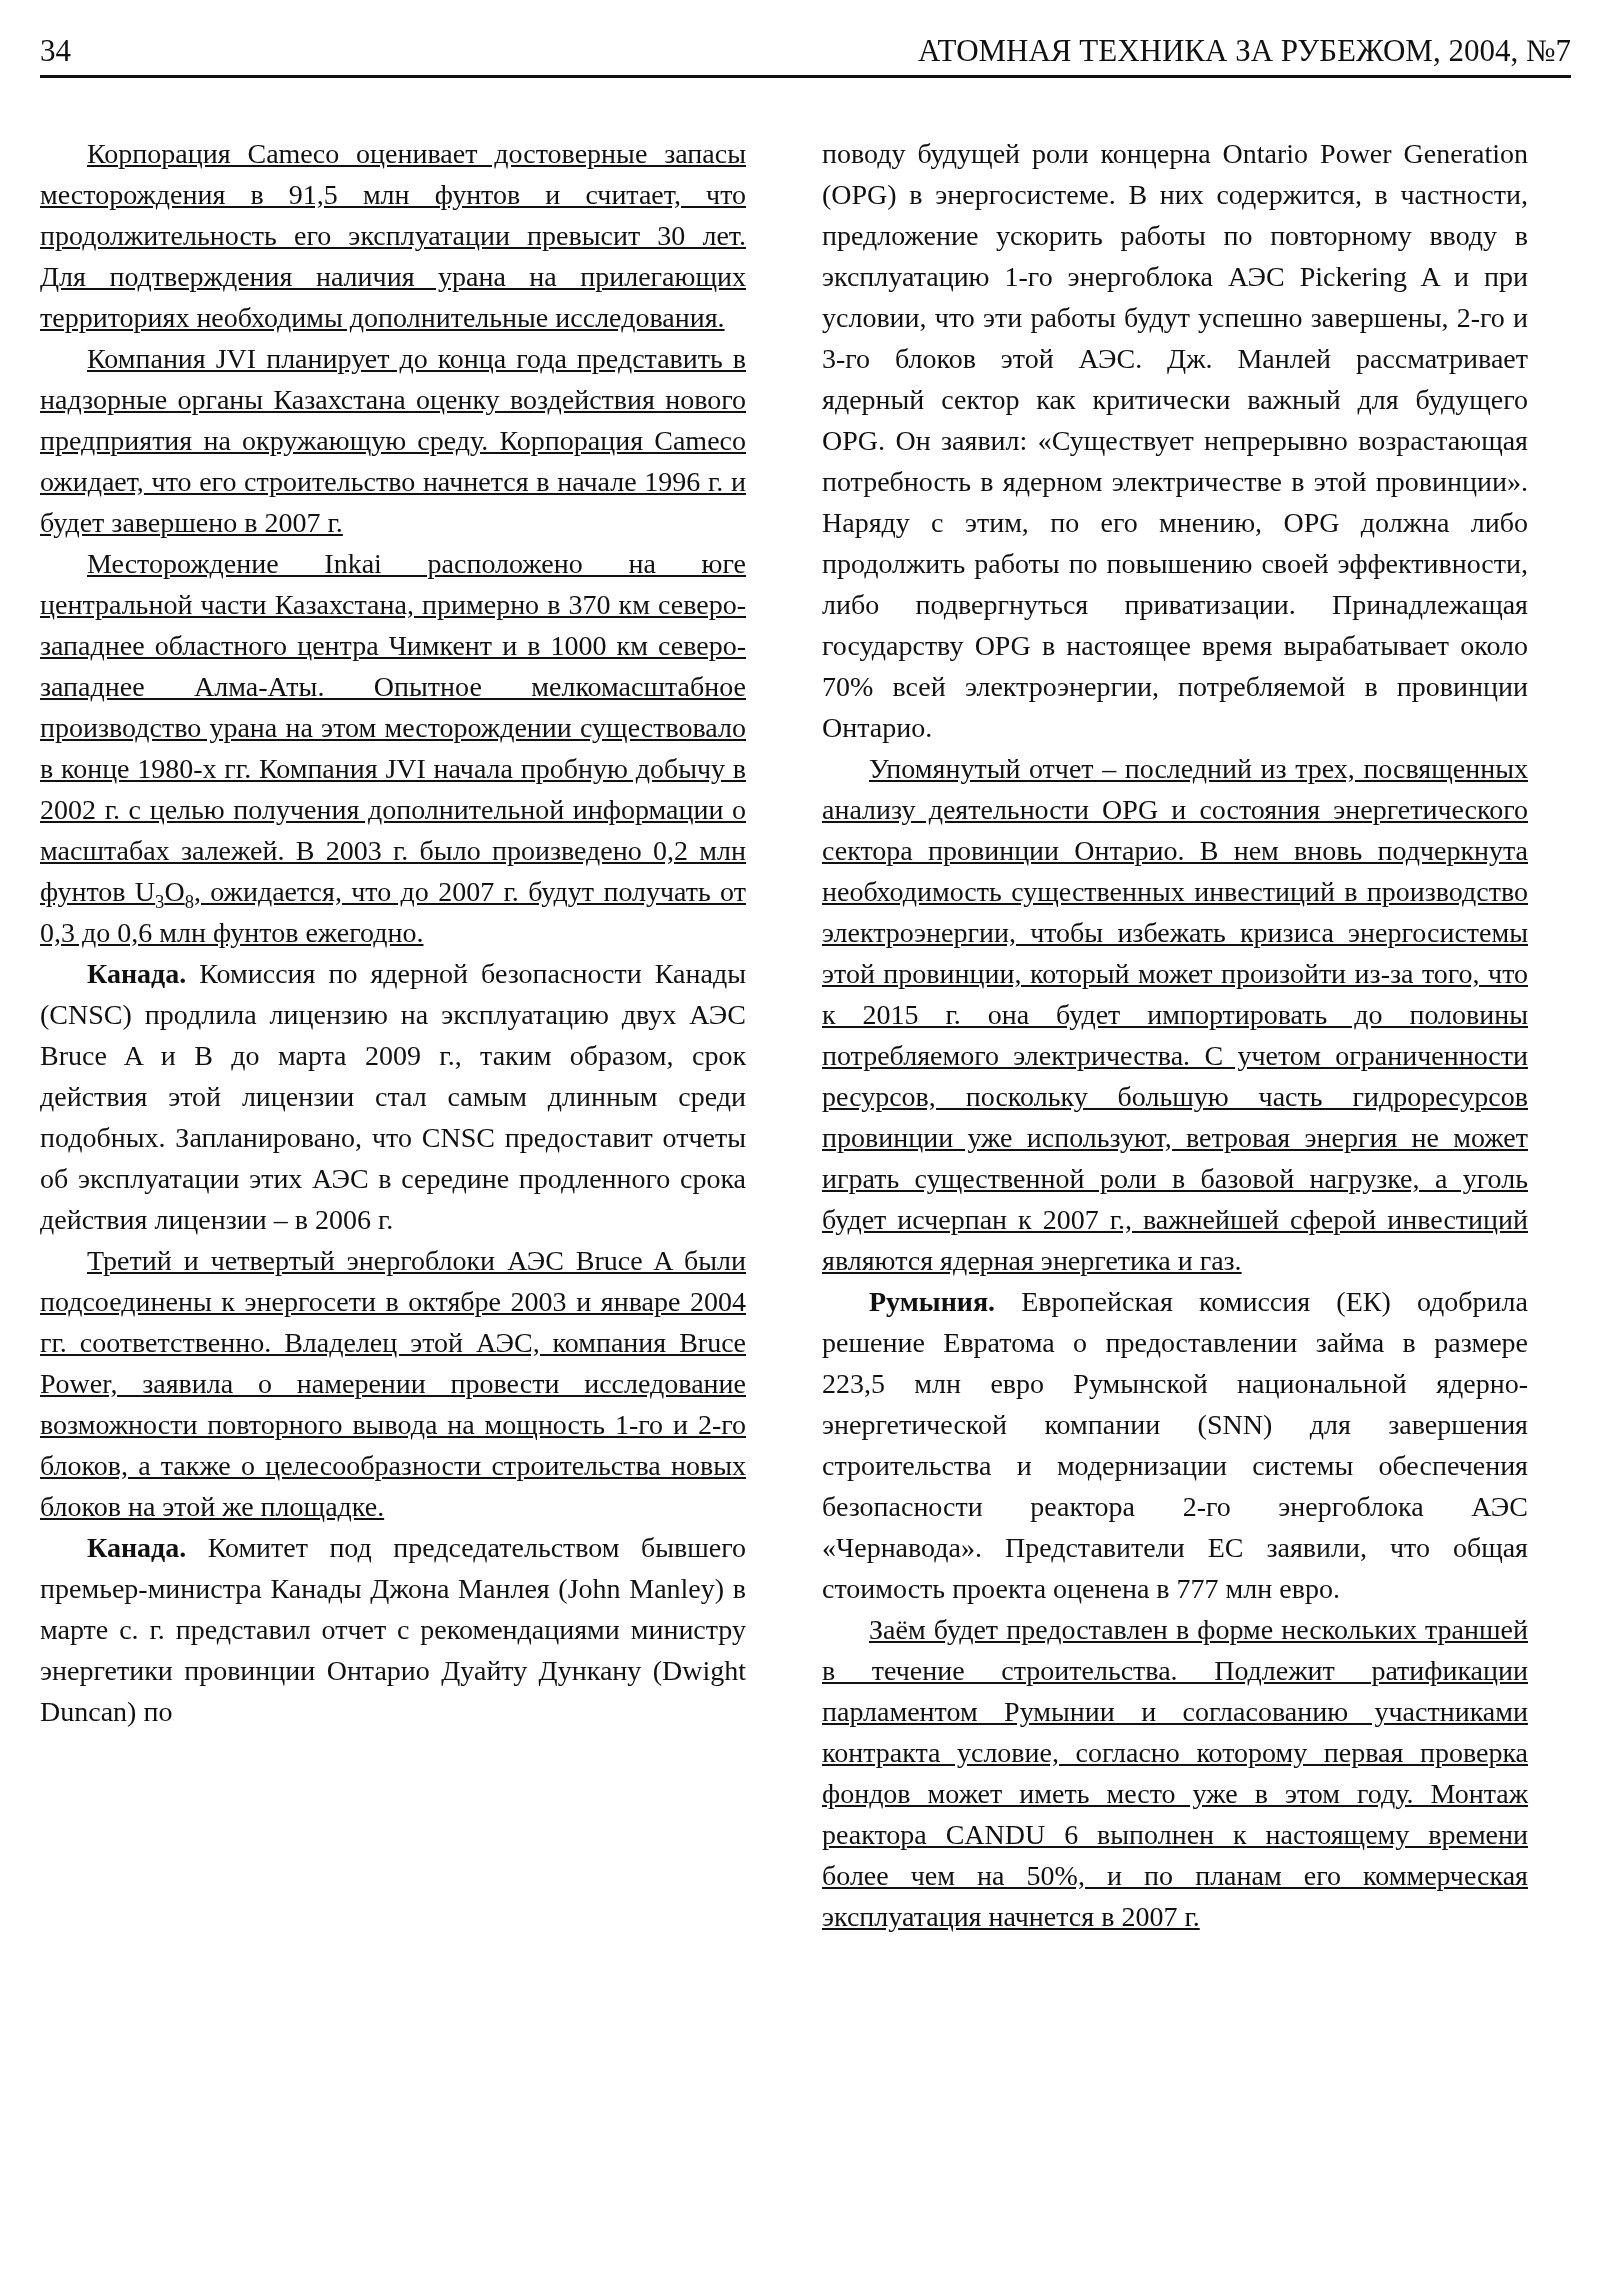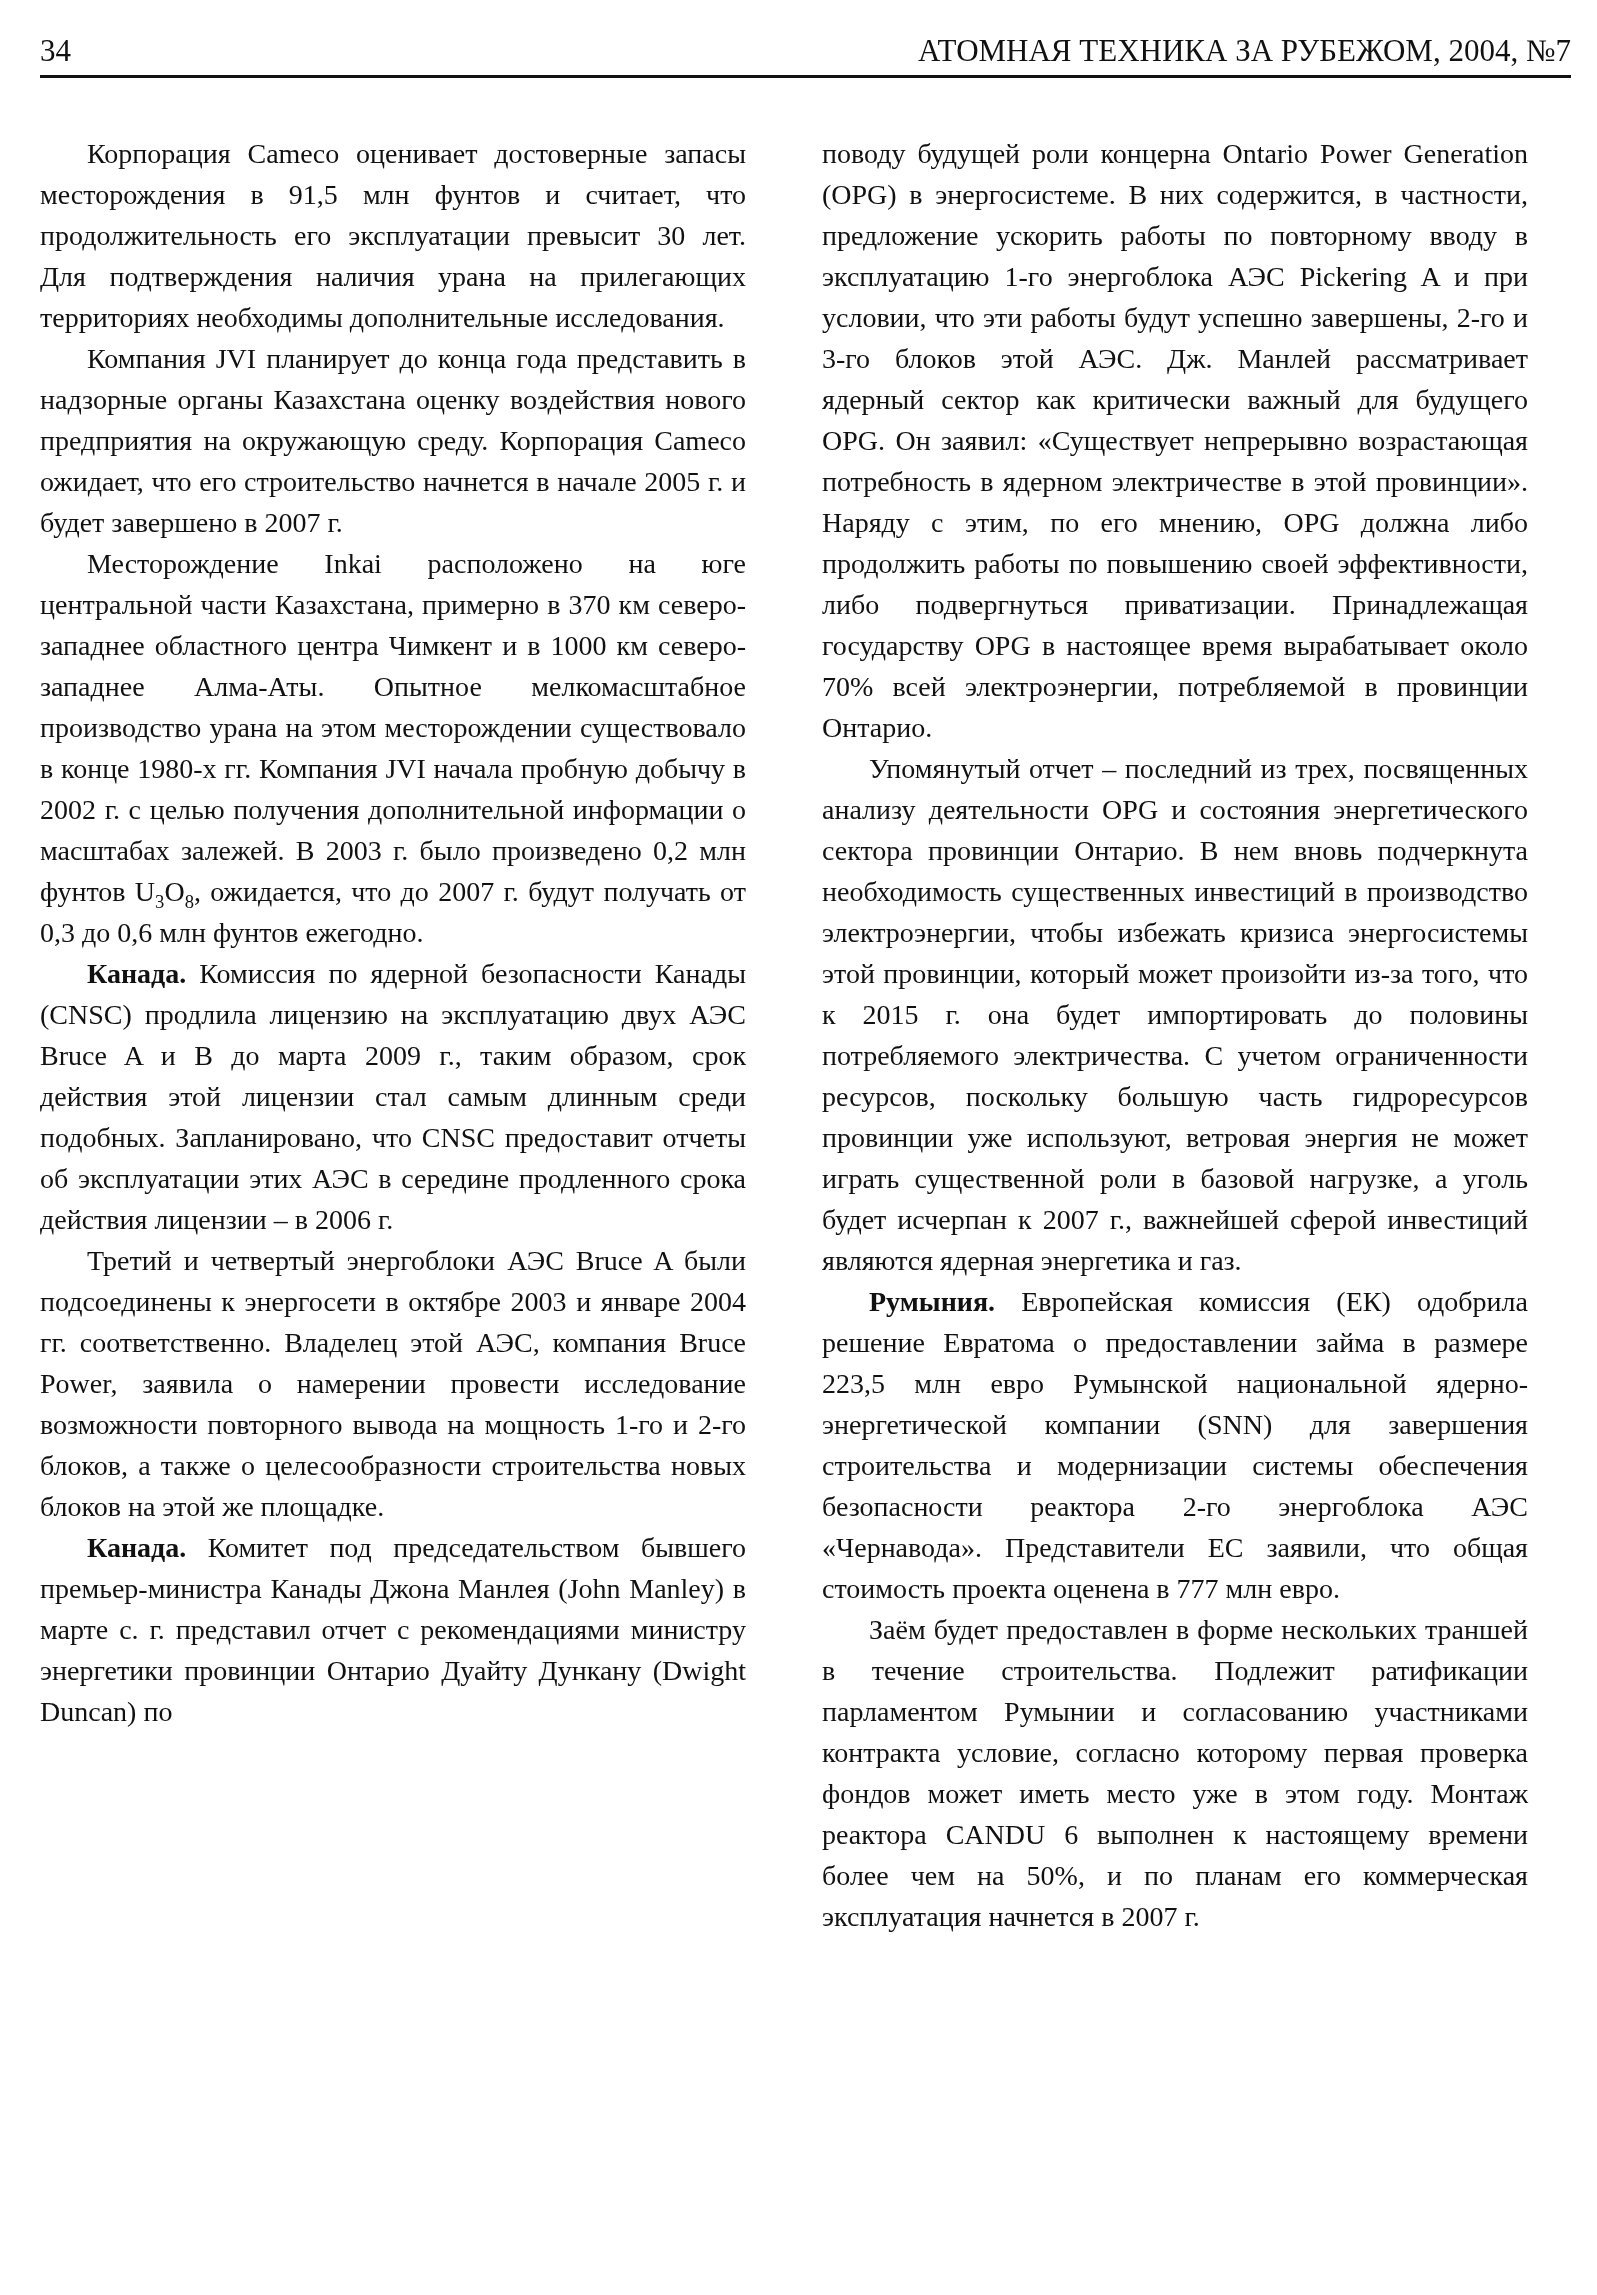--- a/index.html
+++ b/index.html
@@ -3,37 +3,37 @@
 <meta charset="utf-8">
 <style>
   html, body { margin:0; padding:0; background:#fff; }
   body { width:1598px; height:2295px; position:relative; font-family:"Liberation Serif","DejaVu Serif",serif; color:#111; }
   .header { position:absolute; left:40px; right:27px; top:27px; height:47px; display:flex; justify-content:space-between; align-items:center; font-size:31px; }
   .rule { position:absolute; left:40px; right:27px; top:75px; height:3.3px; background:#111; }
   .col { position:absolute; top:133px; width:706px; font-size:28px; line-height:41px; text-align:justify; }
   .col.left { left:40px; }
   .col.right { left:822px; }
   p { margin:0; text-indent:0; }
-  p.ind { text-indent:47px; }
+  p.ind { text-indent:47px;text-decoration:underline; }
   p.sect { text-indent:47px; }
   b { font-weight:bold; }
   sub { font-size:18.6px; line-height:0; }
 </style>
 </head>
 <body>
 
 <div class="header">
   <span>34</span>
   <span>АТОМНАЯ ТЕХНИКА ЗА РУБЕЖОМ, 2004, №7</span>
 </div>
 <div class="rule"></div>
 
 <div class="col left">
   <p class="ind">Корпорация Cameco оценивает достоверные запасы месторождения в 91,5 млн фунтов и считает, что продолжительность его эксплуатации превысит 30 лет. Для подтверждения наличия урана на прилегающих территориях необходимы дополнительные исследования.</p>
-  <p class="ind">Компания JVI планирует до конца года представить в надзорные органы Казахстана оценку воздействия нового предприятия на окружающую среду. Корпорация Cameco ожидает, что его строительство начнется в начале 2005 г. и будет завершено в 2007 г.</p>
+  <p class="ind">Компания JVI планирует до конца года представить в надзорные органы Казахстана оценку воздействия нового предприятия на окружающую среду. Корпорация Cameco ожидает, что его строительство начнется в начале 1996 г. и будет завершено в 2007 г.</p>
   <p class="ind"><span>Месторождение Inkai расположено на юге центральной части Казахстана, примерно в 370 км северо-западнее областного центра Чимкент и в 1000 км северо-западнее Алма-Аты. Опытное мелкомасштабное производство урана на этом месторождении существовало в конце 1980-х гг. Компания JVI начала пробную добычу в 2002 г. с целью получения дополнительной информации о масштабах залежей. В 2003 г. было произведено 0,2 млн фунтов U</span><sub>3</sub><span>O</span><sub>8</sub><span>, ожидается, что до 2007 г. будут получать от 0,3 до 0,6 млн фунтов ежегодно.</span></p>
   <p class="sect"><b>Канада.</b><span> Комиссия по ядерной безопасности Канады (CNSC) продлила лицензию на эксплуатацию двух АЭС Bruce A и B до марта 2009 г., таким образом, срок действия этой лицензии стал самым длинным среди подобных. Запланировано, что CNSC предоставит отчеты об эксплуатации этих АЭС в середине продленного срока действия лицензии – в 2006 г.</span></p>
   <p class="ind">Третий и четвертый энергоблоки АЭС Bruce A были подсоединены к энергосети в октябре 2003 и январе 2004 гг. соответственно. Владелец этой АЭС, компания Bruce Power, заявила о намерении провести исследование возможности повторного вывода на мощность 1-го и 2-го блоков, а также о целесообразности строительства новых блоков на этой же площадке.</p>
   <p class="sect"><b>Канада.</b><span> Комитет под председательством бывшего премьер-министра Канады Джона Манлея (John Manley) в марте с. г. представил отчет с рекомендациями министру энергетики провинции Онтарио Дуайту Дункану (Dwight Duncan) по</span></p>
 </div>
 
 <div class="col right">
   <p>поводу будущей роли концерна Ontario Power Generation (OPG) в энергосистеме. В них содержится, в частности, предложение ускорить работы по повторному вводу в эксплуатацию 1-го энергоблока АЭС Pickering A и при условии, что эти работы будут успешно завершены, 2-го и 3-го блоков этой АЭС. Дж. Манлей рассматривает ядерный сектор как критически важный для будущего OPG. Он заявил: «Существует непрерывно возрастающая потребность в ядерном электричестве в этой провинции». Наряду с этим, по его мнению, OPG должна либо продолжить работы по повышению своей эффективности, либо подвергнуться приватизации. Принадлежащая государству OPG в настоящее время вырабатывает около 70% всей электроэнергии, потребляемой в провинции Онтарио.</p>
   <p class="ind">Упомянутый отчет – последний из трех, посвященных анализу деятельности OPG и состояния энергетического сектора провинции Онтарио. В нем вновь подчеркнута необходимость существенных инвестиций в производство электроэнергии, чтобы избежать кризиса энергосистемы этой провинции, который может произойти из-за того, что к 2015 г. она будет импортировать до половины потребляемого электричества. С учетом ограниченности ресурсов, поскольку большую часть гидроресурсов провинции уже используют, ветровая энергия не может играть существенной роли в базовой нагрузке, а уголь будет исчерпан к 2007 г., важнейшей сферой инвестиций являются ядерная энергетика и газ.</p>
   <p class="sect"><b>Румыния.</b><span> Европейская комиссия (ЕК) одобрила решение Евратома о предоставлении займа в размере 223,5 млн евро Румынской национальной ядерно-энергетической компании (SNN) для завершения строительства и модернизации системы обеспечения безопасности реактора 2-го энергоблока АЭС «Чернавода». Представители ЕС заявили, что общая стоимость проекта оценена в 777 млн евро.</span></p>

